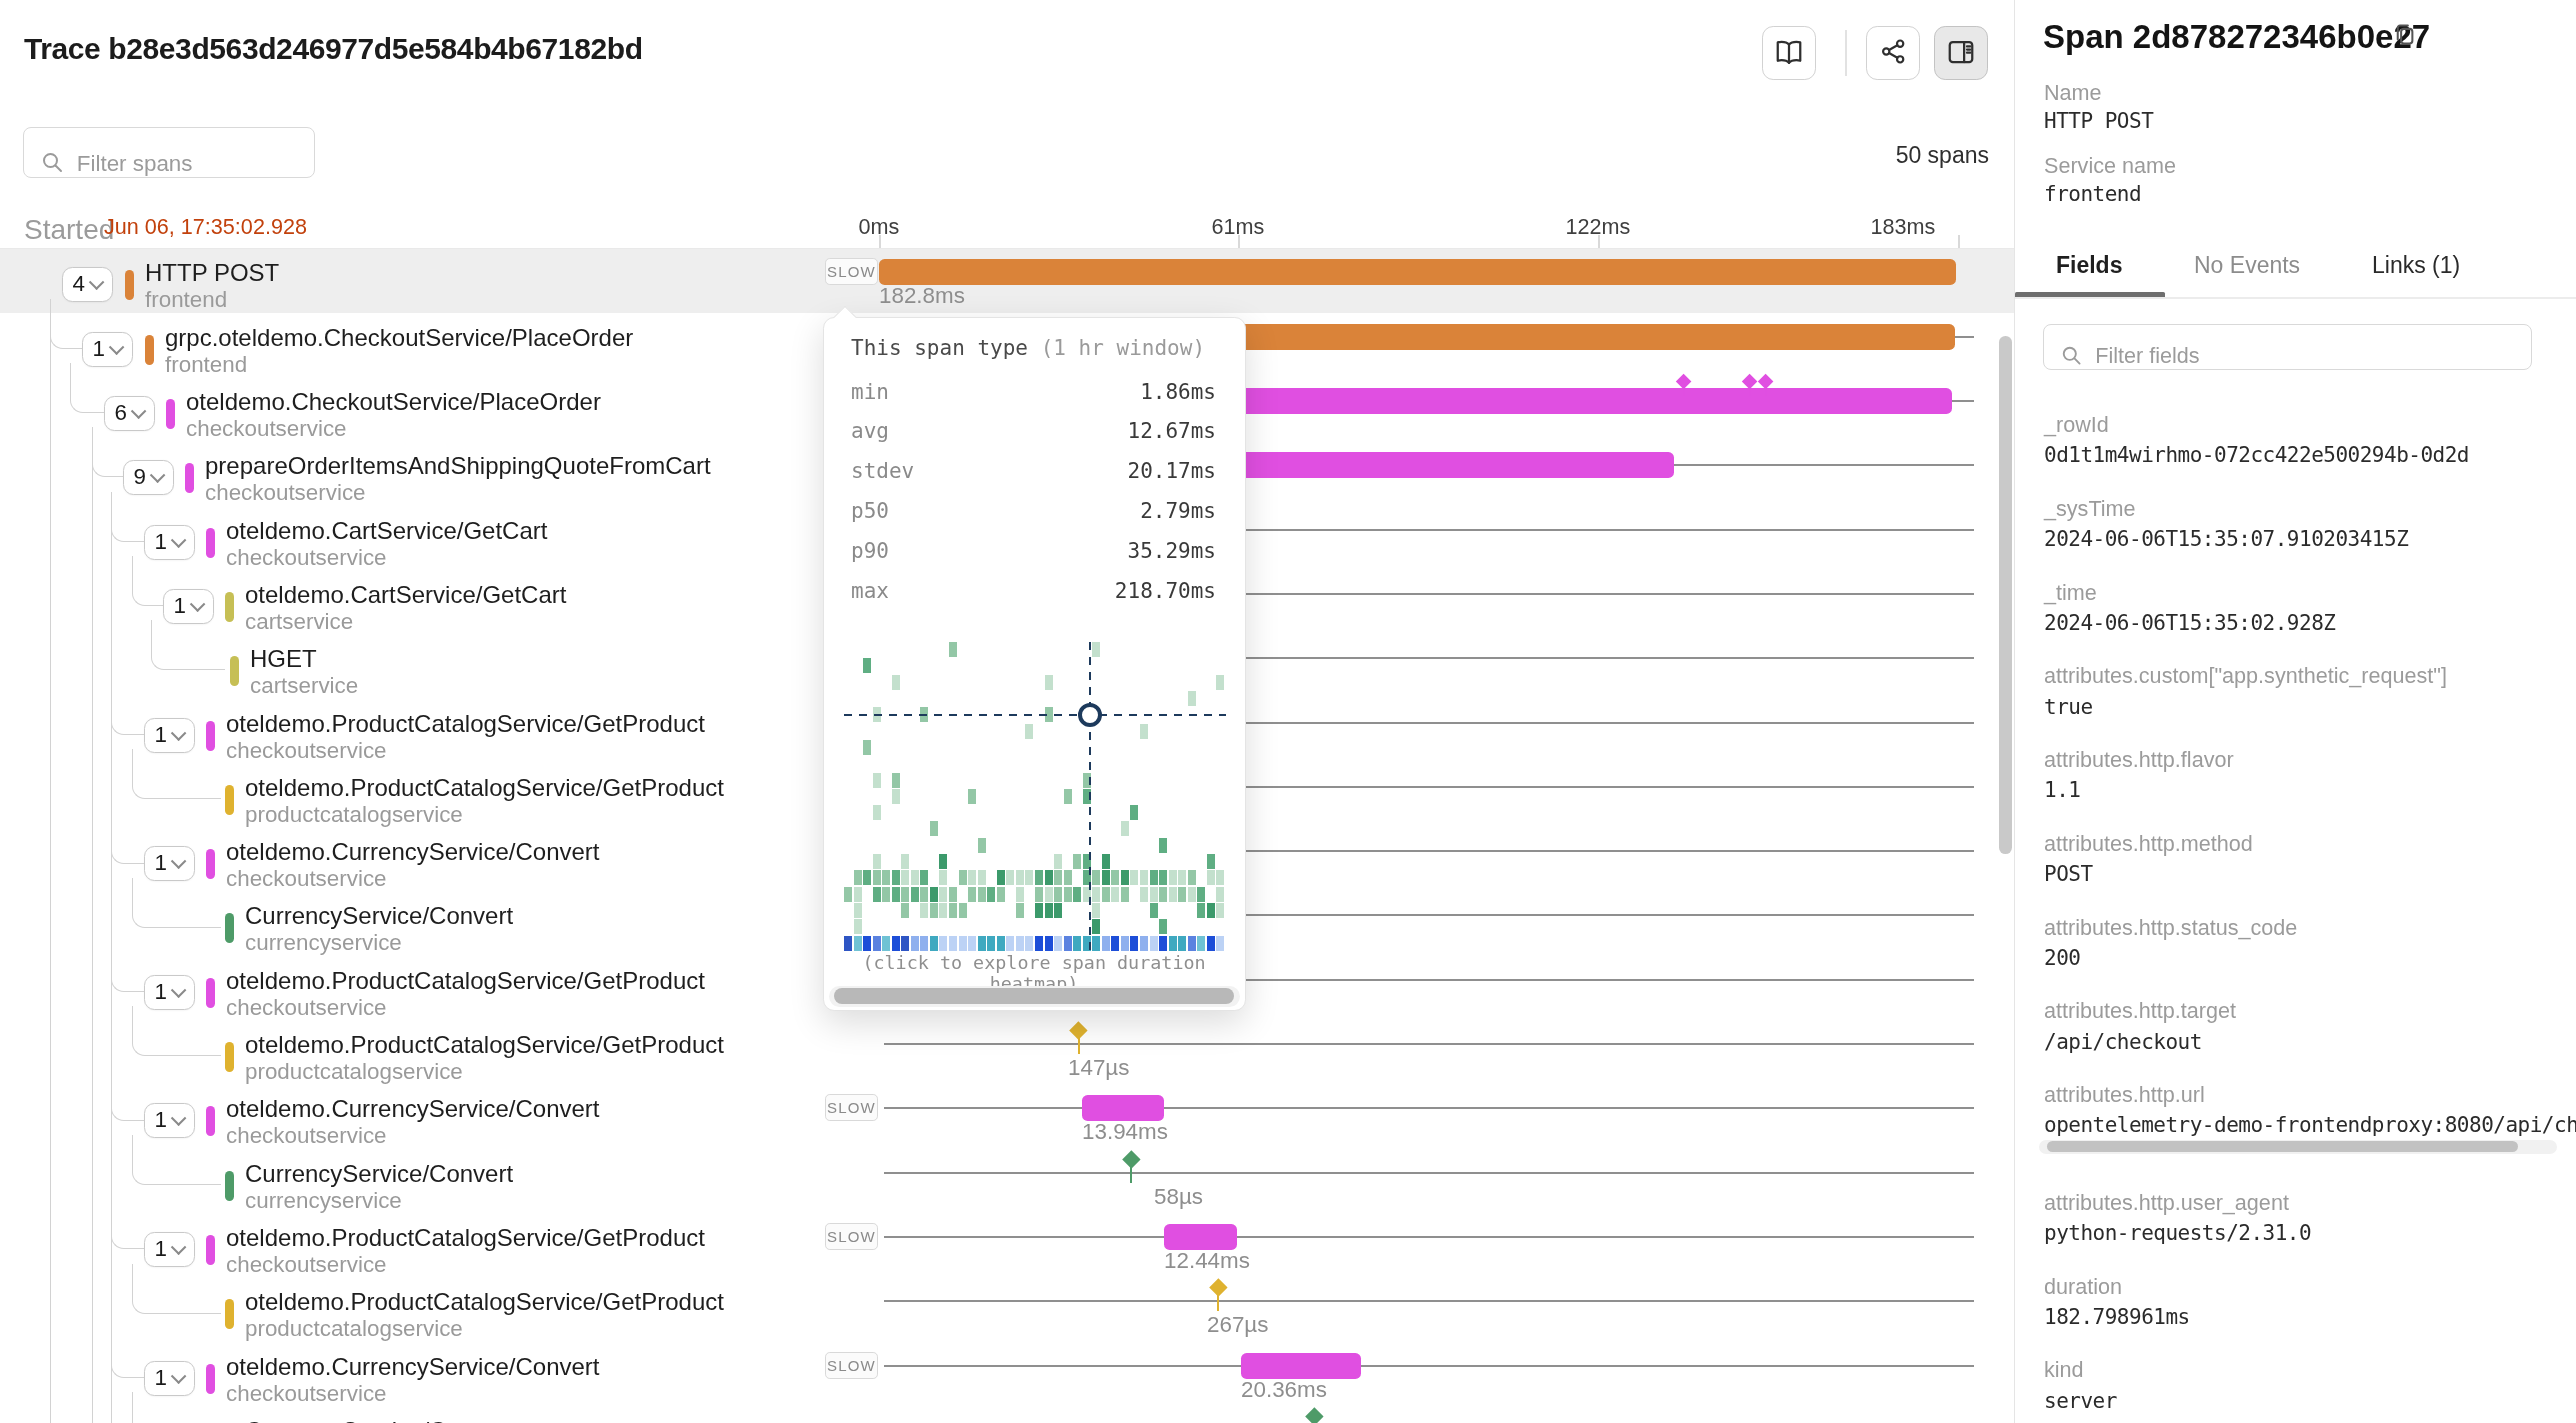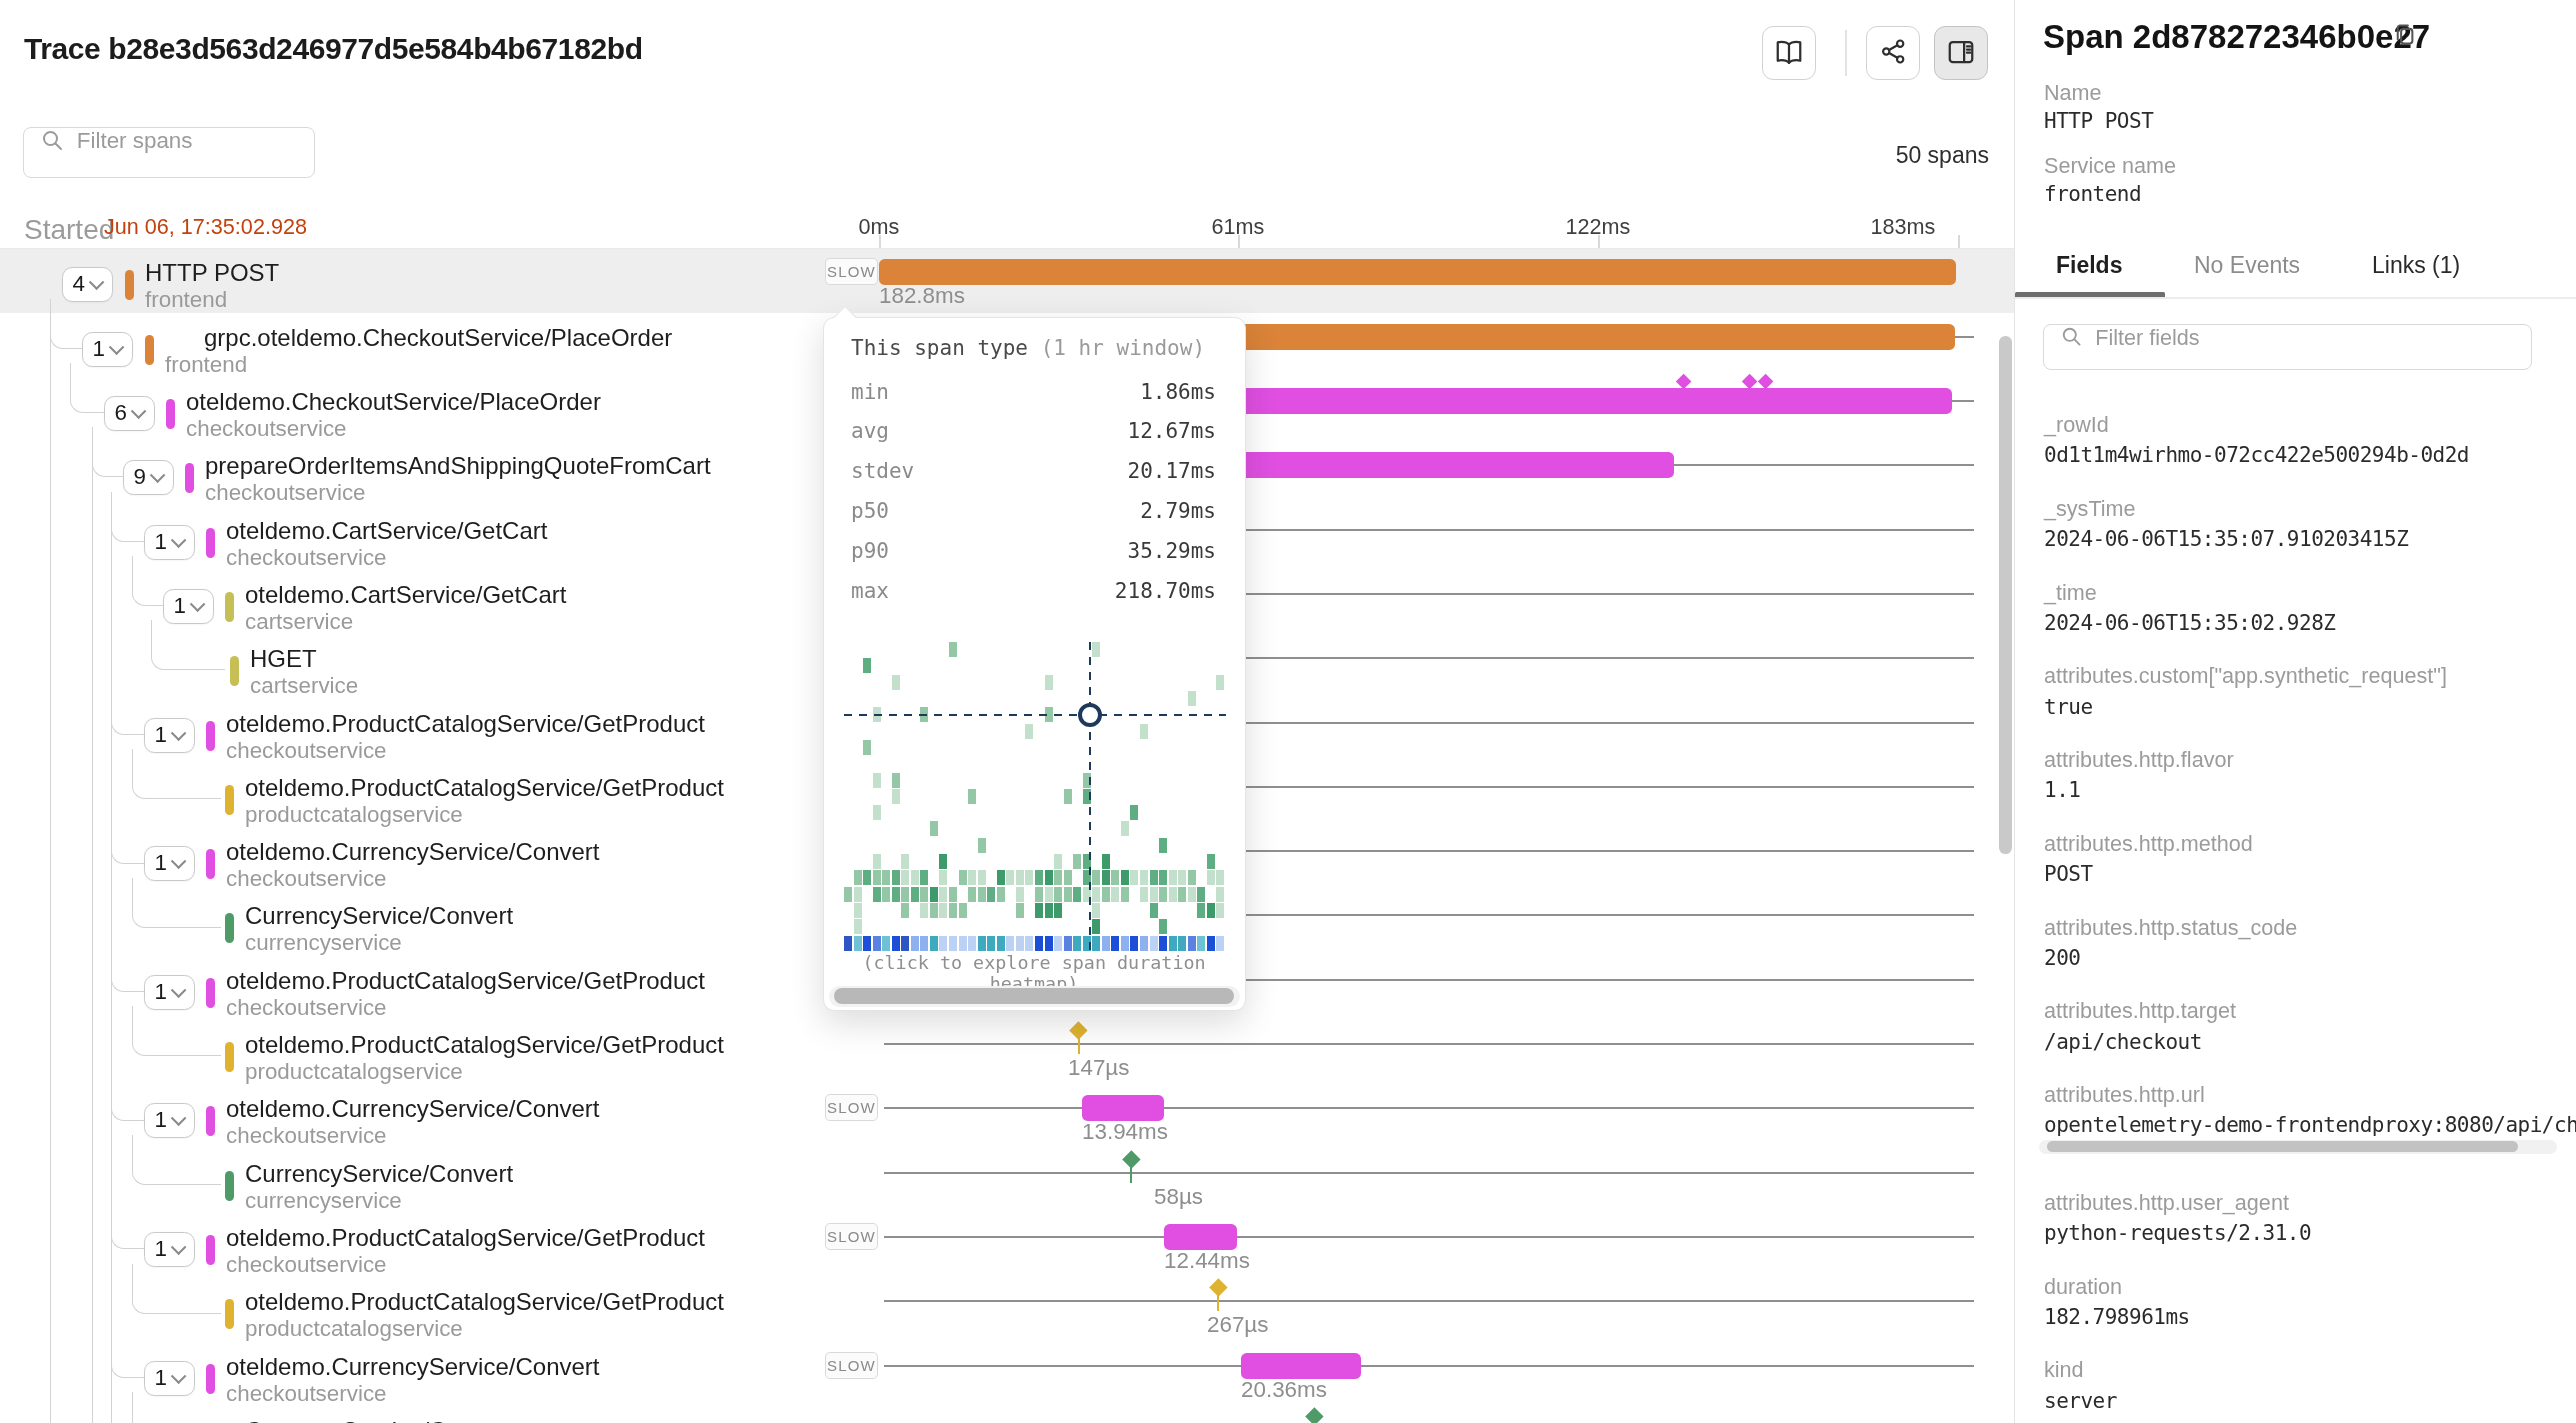--- a/index.html
+++ b/index.html
@@ -10,21 +10,21 @@
   .mono { font-family:"DejaVu Sans Mono", monospace; }
 
   
   #main { position:absolute; left:0; top:0; width:2014px; height:1424px; }
   #page-title { left:24px; top:32px; font-size:30px; font-weight:700; color:#1c1c1c; letter-spacing:-0.4px; }
   .icon-btn { width:54px; height:54px; border:1.6px solid #d2d2d2; border-radius:11.2px; background:#fff;
     display:flex; align-items:center; justify-content:center; top:26px; cursor:pointer; }
   .icon-btn.active { background:#e8e8e8; border-color:#c3c3c3; }
   #hdr-divider { left:1845px; top:30px; width:1.6px; height:46px; background:#e2e2e2; }
   .search-box { height:51px; border:1.6px solid #d9d9d9; border-radius:8px; background:#fff;
-    display:flex; align-items:flex-start; gap:12.8px; padding:0 16px; }
+    display:flex; align-items:flex-end; gap:12.8px; padding:0 16px; }
   .search-box .ph { font-size:22.4px; color:#9b9b9b; }
   #filter-spans { left:23px; top:127px; width:292px; }
   #started-label { left:24px; top:214px; font-size:28px; color:#9b9b9b; }
   #started-value { left:104px; top:214px; font-size:21.6px; color:#c2410c; }
   .tick-label { top:214px; font-size:21.6px; color:#3f3f3f; transform:translateX(-50%); }
   .tick-mark { top:235px; width:1.6px; height:12.8px; background:#d9d9d9; }
   #hdr-border { left:0; top:248px; width:2014px; height:1.6px; background:#e9e9e9; }
 
   
   .row-bg { left:0; width:2014px; height:64px; background:#eeeeee; z-index:0; }
@@ -180,21 +180,21 @@
           <div class="abs bar" style="left: 879px; width: 1077px; background: rgb(218, 131, 57);"></div>
           <div class="abs dur-label" style="left: 879px;">182.8ms</div>
         </div>
         <div class="abs row" style="top: 314px;">
           <div class="abs guide" style="left: 884px; width: 1090px;"></div>
           <div class="abs expand-btn" style="left: 82px;">
             <span>1</span>
             <div class="chev"></div>
           </div>
           <div class="abs chip" style="left: 145px; background: rgb(218, 131, 57);"></div>
-          <div class="abs span-name" style="left: 165px; margin-left: 39px;">grpc.oteldemo.CheckoutService/PlaceOrder</div>
+          <div class="abs span-name" style="left: 165px;">grpc.oteldemo.CheckoutService/PlaceOrder</div>
           <div class="abs span-svc" style="left: 165px;">frontend</div>
           <div class="abs bar" style="left: 879px; width: 1076px; background: rgb(218, 131, 57);"></div>
         </div>
         <div class="abs row" style="top: 378px;">
           <div class="abs guide" style="left: 884px; width: 1090px;"></div>
           <div class="abs expand-btn" style="left: 104px;">
             <span>6</span>
             <div class="chev"></div>
           </div>
           <div class="abs chip" style="left: 166px; background: rgb(224, 79, 225);"></div>

